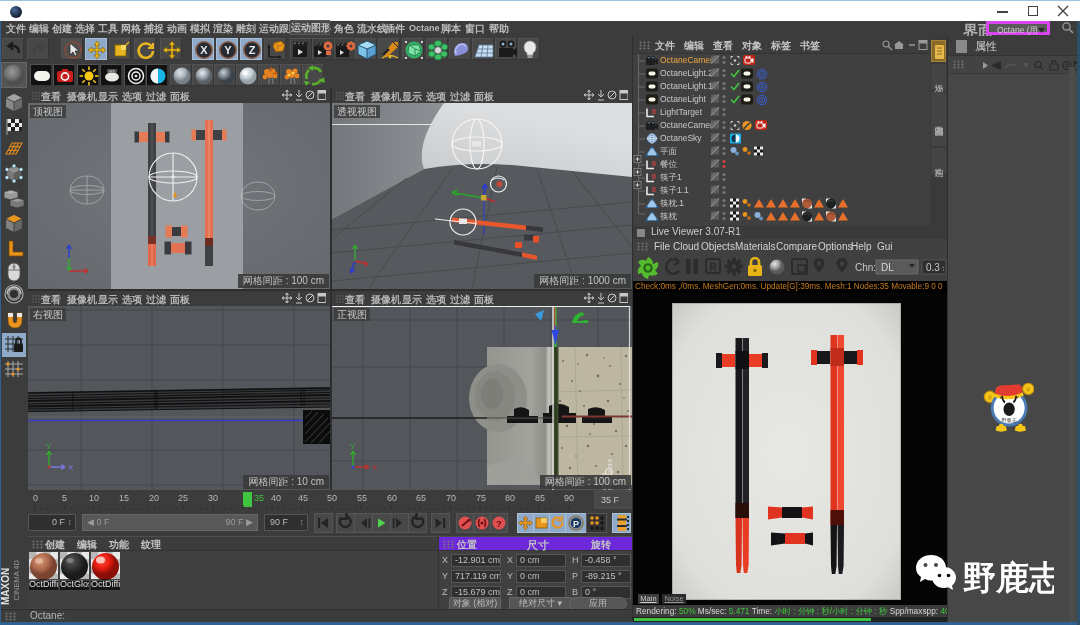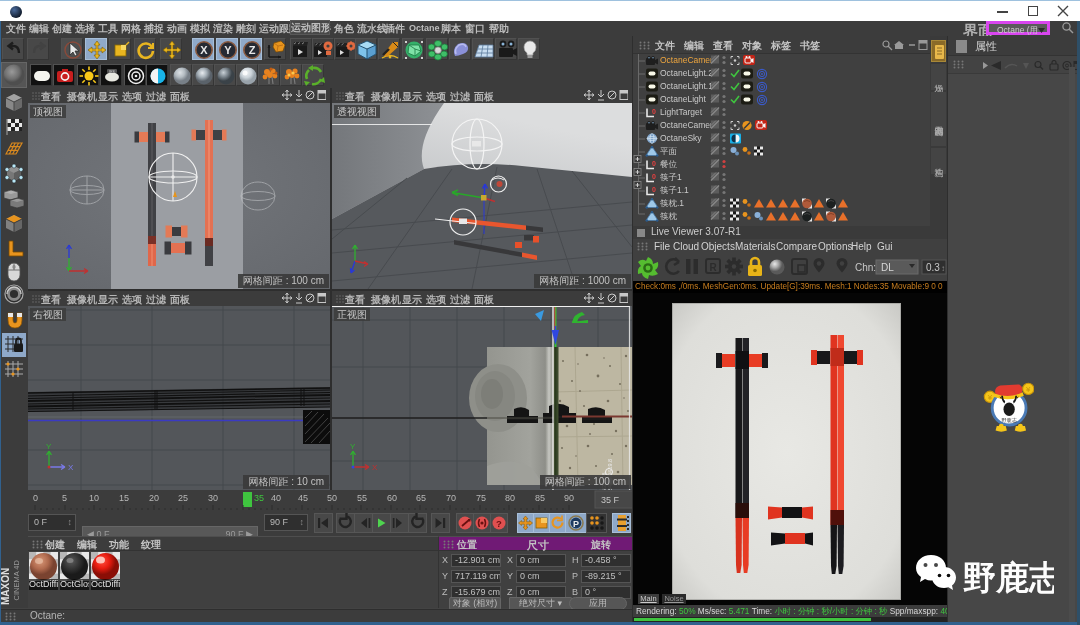--- a/index.html
+++ b/index.html
@@ -939,22 +939,22 @@
     <g stroke="#2c2c2c" stroke-width="1">
       <path d="M7 15 L7 20 M37 15 L37 20 M66 15 L66 20 M96 15 L96 20 M126 15 L126 20 M155 15 L155 20 M185 15 L185 20 M215 15 L215 20 M244 15 L244 20 M274 15 L274 20 M304 15 L304 20 M333 15 L333 20 M363 15 L363 20 M392 15 L392 20 M422 15 L422 20 M452 15 L452 20 M481 15 L481 20 M511 15 L511 20 M541 15 L541 20"></path>
       <path d="M13 18 L13 20 M19 18 L19 20 M25 18 L25 20 M31 18 L31 20 M43 18 L43 20 M49 18 L49 20 M55 18 L55 20 M61 18 L61 20 M72 18 L72 20 M78 18 L78 20 M84 18 L84 20 M90 18 L90 20 M102 18 L102 20 M108 18 L108 20 M114 18 L114 20 M120 18 L120 20 M131 18 L131 20 M137 18 L137 20 M143 18 L143 20 M149 18 L149 20 M161 18 L161 20 M167 18 L167 20 M173 18 L173 20 M179 18 L179 20 M191 18 L191 20 M197 18 L197 20 M203 18 L203 20 M209 18 L209 20 M221 18 L221 20 M227 18 L227 20 M233 18 L233 20 M239 18 L239 20 M250 18 L250 20 M256 18 L256 20 M262 18 L262 20 M268 18 L268 20 M280 18 L280 20 M286 18 L286 20 M292 18 L292 20 M298 18 L298 20 M310 18 L310 20 M316 18 L316 20 M322 18 L322 20 M328 18 L328 20 M339 18 L339 20 M345 18 L345 20 M351 18 L351 20 M357 18 L357 20 M369 18 L369 20 M375 18 L375 20 M381 18 L381 20 M387 18 L387 20 M398 18 L398 20 M404 18 L404 20 M410 18 L410 20 M416 18 L416 20 M428 18 L428 20 M434 18 L434 20 M440 18 L440 20 M446 18 L446 20 M458 18 L458 20 M464 18 L464 20 M470 18 L470 20 M476 18 L476 20 M487 18 L487 20 M493 18 L493 20 M499 18 L499 20 M505 18 L505 20 M517 18 L517 20 M523 18 L523 20 M529 18 L529 20 M535 18 L535 20"></path>
     </g>
     <rect x="567" y="1" width="38" height="17" fill="#474747" stroke="#555" stroke-width="1"></rect>
     <text x="573" y="13" font-family="Liberation Sans" font-size="9" fill="#c8c8c8">35 F</text>
   </svg>
 </div>
 
 <div class="abs" style="left:28px;top:511px;width:606px;height:25px;background:#3c3c3c;">
-  <div class="abs" style="left:0;top:3px;width:48px;height:17px;background:#2f2f2f;border:1px solid #555;color:#bbb;font-size:9px;line-height:15px;padding-left:5px;">0 F<span style="position:absolute;right:3px;top:0;color:#888;">↕</span></div>
-  <div class="abs" style="left:54px;top:3px;width:176px;height:17px;background:#585858;border:1px solid #666;color:#9a9a9a;font-size:9px;line-height:15px;margin-top:12px;">
+  <div class="abs" style="left:0;top:3px;width:48px;height:17px;background:#2f2f2f;border:1px solid #555;color:#bbb;font-size:9px;line-height:15px;padding-left:23px;">0 F<span style="position:absolute;right:3px;top:0;color:#888;">↕</span></div>
+  <div class="abs" style="left:54px;top:3px;width:176px;height:17px;background:#585858;border:1px solid #666;color:#9a9a9a;font-size:9px;line-height:15px;">
     <span style="position:absolute;left:4px;">◀ 0 F</span>
         <span style="position:absolute;right:4px;">90 F ▶</span>
   </div>
   <div class="abs" style="left:236px;top:3px;width:44px;height:17px;background:#2f2f2f;border:1px solid #555;color:#bbb;font-size:9px;line-height:15px;padding-left:5px;">90 F<span style="position:absolute;right:3px;top:0;color:#888;">↕</span></div>
 
   <svg class="abs" style="left:0;top:1px" width="606" height="22">
     <g fill="#484848" stroke="#565656">
       <rect x="286.5" y="1.5" width="18" height="19"></rect>
       <rect x="308.5" y="1.5" width="18" height="19"></rect>
           <rect x="326.5" y="1.5" width="18" height="19"></rect>
@@ -1112,21 +1112,21 @@
       <circle cx="14.5" cy="14.5" r="13.5" fill="url(#m3)"></circle>
           <ellipse cx="9.5" cy="8" rx="4.5" ry="3.5" fill="#ffd8d0" opacity="0.85"></ellipse>
     </g>
   </svg>
   <div class="abs" style="left:1px;top:42px;width:29px;height:11px;background:#000000a8;color:#e0e0e0;font-size:9px;line-height:11px;overflow:hidden;">OctDiffi</div>
   <div class="abs" style="left:32px;top:42px;width:29px;height:11px;background:#000000a8;color:#e0e0e0;font-size:9px;line-height:11px;overflow:hidden;">OctGlos</div>
   <div class="abs" style="left:63px;top:42px;width:29px;height:11px;background:#000000a8;color:#e0e0e0;font-size:9px;line-height:11px;overflow:hidden;">OctDiffi</div>
 </div>
 
 <div class="abs" style="left:438px;top:536px;width:196px;height:72px;background:#404040;border-top:1px solid #4e4e4e;border-left:1px solid #333;">
-  <div class="abs" style="left:0;top:0;width:196px;height:14px;background:#701a75;border-bottom:1px solid #333;">
+  <div class="abs" style="left:0;top:0;width:196px;height:14px;background:#6d28d9;border-bottom:1px solid #333;">
     <svg class="abs" style="left:4px;top:3px" width="12" height="9">
           <g fill="#777">
             <circle cx="1.5" cy="1.5" r="1"></circle>
             <circle cx="5.5" cy="1.5" r="1"></circle>
             <circle cx="9.5" cy="1.5" r="1"></circle>
             <circle cx="1.5" cy="4.5" r="1"></circle>
             <circle cx="5.5" cy="4.5" r="1"></circle>
             <circle cx="9.5" cy="4.5" r="1"></circle>
             <circle cx="1.5" cy="7.5" r="1"></circle>
             <circle cx="5.5" cy="7.5" r="1"></circle>

